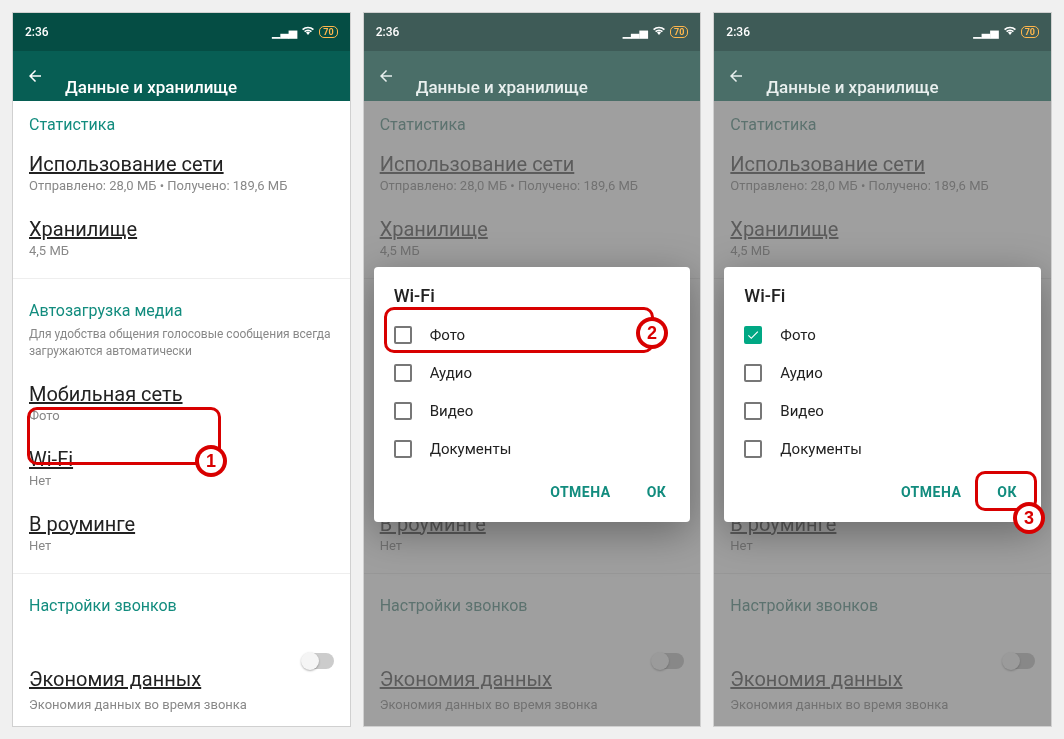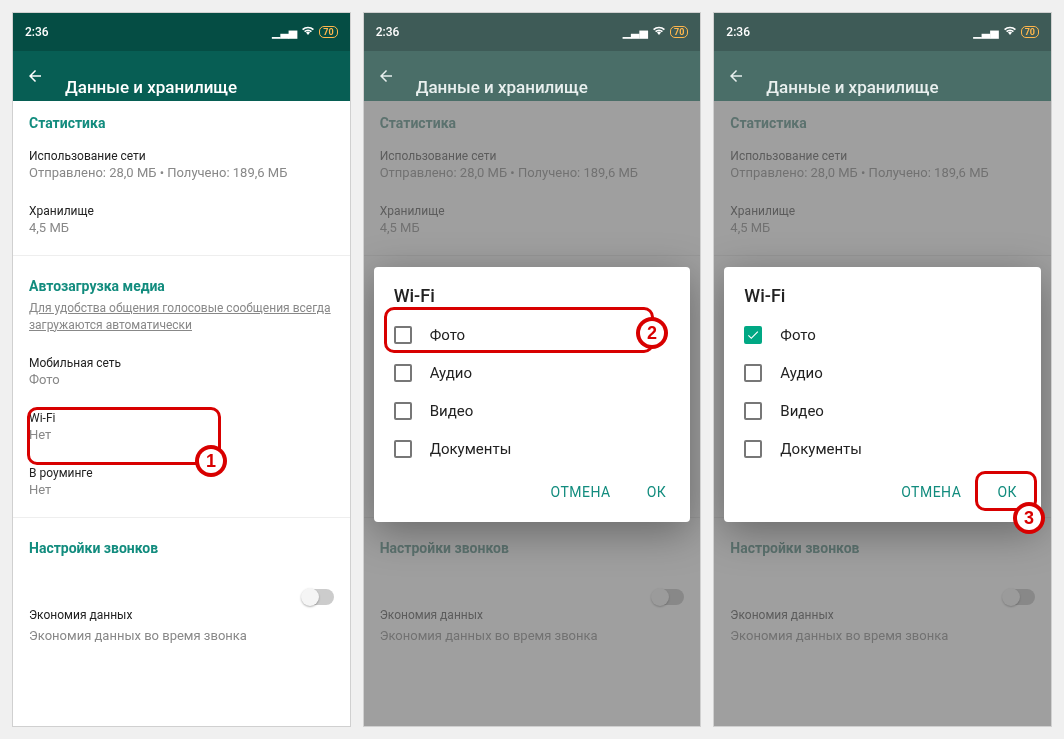--- a/index.html
+++ b/index.html
@@ -55,36 +55,35 @@
   .back-arrow { width: 18px; height: 18px; }
   .app-title { font-size: 17px; font-weight: 500; margin-top: 21px; }
   .content {
     background: #fff;
     height: calc(100% - 76px);
     overflow: hidden;
     position: relative;
   }
   .section-header {
     color: #128c7e;
-    font-size: 14px;
-    font-weight: 700;
+    font-size: 16px;
+    font-weight: 400;
     padding: 14px 16px 6px;
   }
   .phone.dimmed .section-header { color:#6b9c94; }
   .section-desc {
     color: #888;
     font-size: 12px;
     padding: 0 16px 10px;
     line-height: 1.4;
-    text-decoration: underline;
   }
   .item {
     padding: 12px 16px;
   }
-  .item-title { font-size: 12px; color: #222; }
+  .item-title { font-size: 20px; color: #222; text-decoration: underline; }
   .item-sub { font-size: 13px; color: #888; margin-top: 2px; }
   .phone.dimmed .item-title { color:#6b6b6b; }
   .phone.dimmed .item-sub { color:#9a9a9a; }
   .divider {
     height: 1px; background: #eee; margin: 8px 0;
   }
   .phone.dimmed .content::after {
     content:''; position:absolute; inset:0; background:rgba(80,80,80,0.55);
     pointer-events:none;
   }
@@ -125,21 +124,21 @@
     flex-shrink: 0;
   }
   .cbox.checked { background:#00a884; border-color:#00a884; }
   .cbox.checked svg { width:14px; height:14px; }
   .dialog-opt-label { font-size: 15px; color:#222; }
   .dialog-actions {
     display:flex; justify-content:flex-end; gap: 12px;
     padding: 8px 12px 10px;
   }
   .dlg-btn {
-    color:#128c7e; font-weight:400; font-size:14px;
+    color:#128c7e; font-weight:700; font-size:14px;
     padding:8px 12px; cursor:pointer; letter-spacing:0.5px;
   }
   
   .hl {
     position: absolute; border: 3px solid #d80000; border-radius: 10px;
     pointer-events: none; z-index: 10;
   }
   .badge {
     position: absolute; width: 32px; height: 32px;
     z-index: 11; pointer-events:none;

